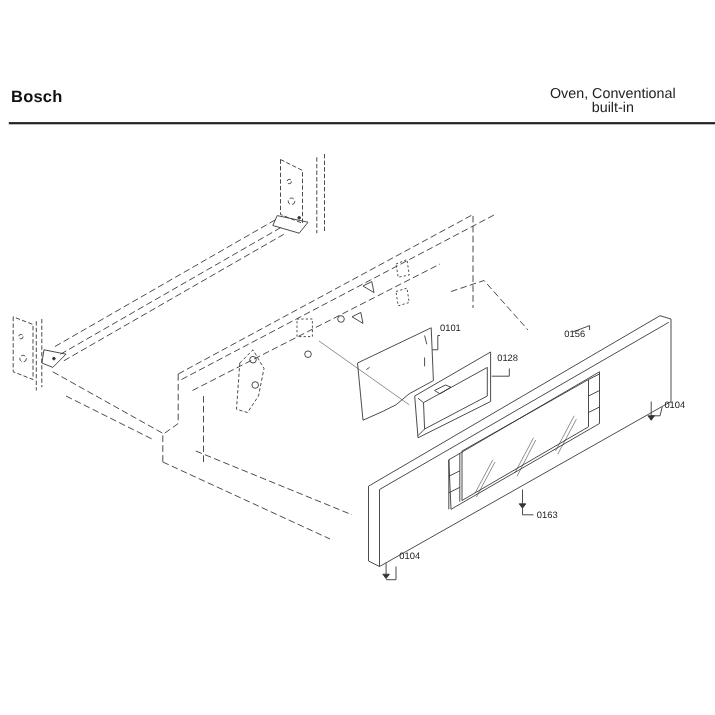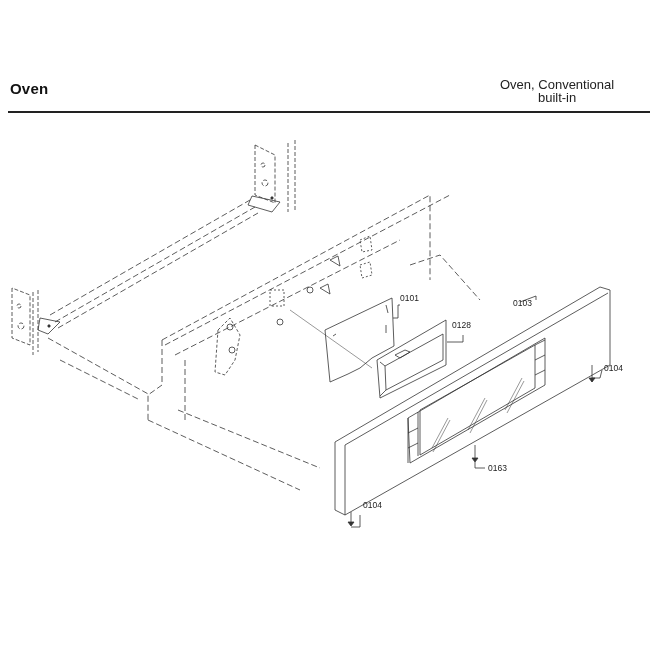--- a/index.html
+++ b/index.html
@@ -6,21 +6,21 @@
   body { width: 650px; height: 650px; position: relative; overflow: hidden; font-family: "Liberation Sans", sans-serif; color: #111; }
   .brand { position: absolute; left: 10px; top: 80px; font-size: 15px; font-weight: bold; letter-spacing: 0.2px; }
   .subtitle { position: absolute; left: 500px; top: 78px; font-size: 13px; line-height: 13px; color: #222; text-align: center; }
   .rule { position: absolute; left: 8px; top: 111px; width: 642px; height: 2px; background: #222; }
   .diagram { position: absolute; left: 0; top: 0; width: 650px; height: 650px; }
   .lbl { position: absolute; font-size: 8.5px; color: #222; font-family: "Liberation Sans", sans-serif; }
 </style>
 </head>
 <body>
 
-<div class="brand">Oven</div>
+<div class="brand">Bosch</div>
 <div class="subtitle">
   <div>Oven, Conventional</div>
   <div>built-in</div>
 </div>
 <div class="rule"></div>
 
 <svg class="diagram" viewBox="0 0 650 650" xmlns="http://www.w3.org/2000/svg" fill="none" stroke="#333" stroke-width="0.8">
 
   <g stroke-dasharray="4 2">
     <path d="M12 288 L12 338 L30 345 L30 295 Z"></path>
@@ -113,16 +113,16 @@
   <path d="M475 462 L475 468 L485 468"></path>
   <g>
     <path d="M351 512 L351 522"></path>
     <path d="M348 522 L354 522 L351 526 Z" fill="#333"></path>
   </g>
   <path d="M351 527 L360 527 L360 515"></path>
 </svg>
 
 <div class="lbl" style="left:400px; top:293px;">0101</div>
 <div class="lbl" style="left:452px; top:320px;">0128</div>
-<div class="lbl" style="left:513px; top:298px;">0103</div>
+<div class="lbl" style="left:513px; top:298px;">0156</div>
 <div class="lbl" style="left:604px; top:363px;">0104</div>
 <div class="lbl" style="left:363px; top:500px;">0104</div>
 <div class="lbl" style="left:488px; top:463px;">0163</div>
 
 </body></html>

